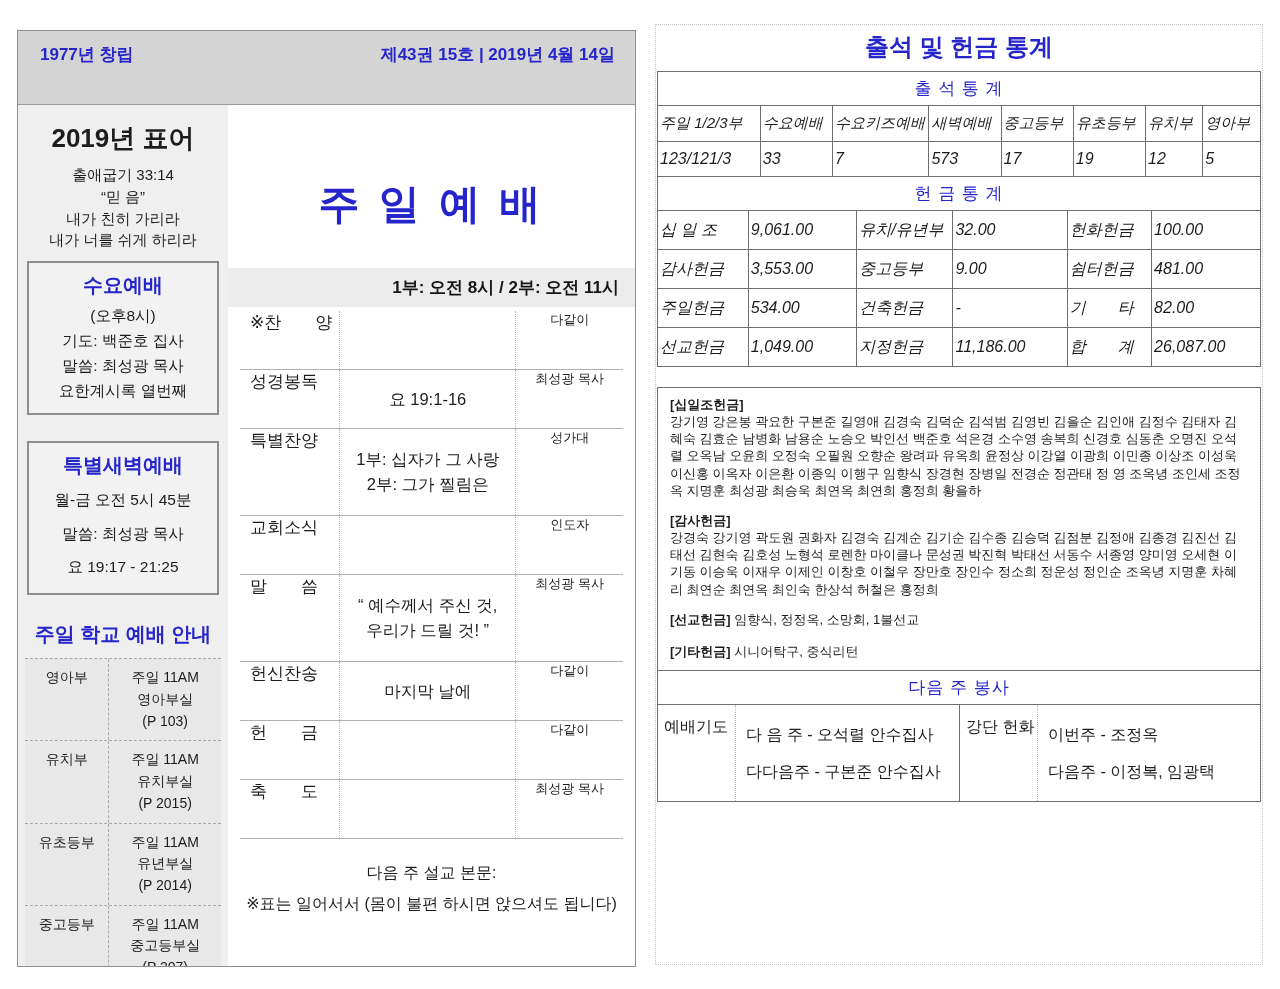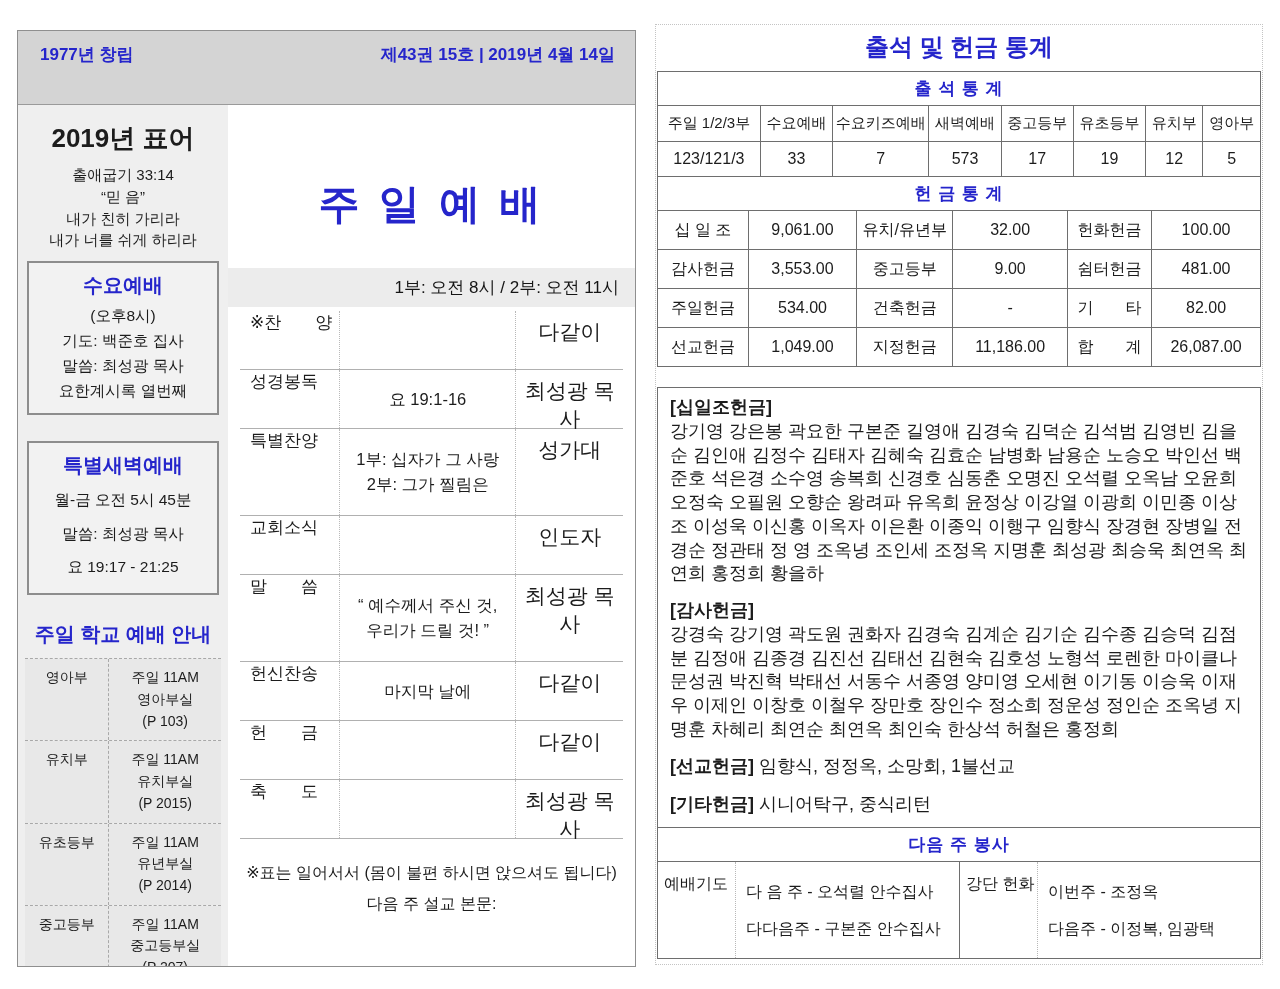--- a/index.html
+++ b/index.html
@@ -41,54 +41,54 @@
   }
   .school-dept{width:43%;border-right:1px dashed #a8a8a8;}
   .school-detail{width:57%;}
   
   .main-col{flex:1;background:#fff;display:flex;flex-direction:column;}
   .worship-title{
     font-size:41px;font-weight:bold;color:#2525cb;text-align:center;
     margin:72px 0 36px;letter-spacing:4px;
   }
   .services-band{
-    background:#ececec;text-align:right;font-weight:normal;font-size:17px;
+    background:#ececec;text-align:right;font-weight:bold;font-size:17px;
     padding:8px 16px;color:#151515;
   }
   .worship-table{margin:4px 12px 0;}
   .w-row{display:flex;border-bottom:1px solid #b0b0b0;height:58px;}
   .w-row.tall{height:86px;}
   .w-item{width:26%;font-size:17px;padding-left:10px;box-sizing:border-box;white-space:pre;}
   .w-content{
     width:46%;text-align:center;font-size:16.5px;white-space:pre-line;line-height:1.5;
     border-left:1px dotted #b8b8b8;border-right:1px dotted #b8b8b8;
     align-self:stretch;display:flex;align-items:center;justify-content:center;
   }
-  .w-person{width:28%;text-align:center;font-size:21px;margin-top:7px;}
+  .w-person{width:28%;text-align:center;font-size:13px;}
   .worship-note{text-align:center;font-size:16px;line-height:1.95;margin-top:18px;}
   
   .page-right{
     position:absolute;left:655px;top:24px;width:608px;height:941px;
     border:1px dotted #c4c4c4;background:#fff;box-sizing:border-box;
   }
   .stats-title{font-size:24px;font-weight:bold;color:#2525cb;text-align:center;padding:6px 0 9px;}
   .rp-block{border:1px solid #6e6e6e;margin:-1px 1px 0;box-sizing:border-box;}
   .sec-header{
-    text-align:center;font-size:17px;font-weight:bold;color:#2525cb;
+    text-align:center;font-size:17px;font-weight:normal;color:#2525cb;
     padding:5px 0;letter-spacing:1px;
   }
   table.grid{width:100%;border-collapse:collapse;table-layout:fixed;}
-  table.grid td{border:1px solid #6e6e6e;text-align:center;padding:8px 2px;font-size:15px;}
+  table.grid td{border:1px solid #6e6e6e;padding:8px 2px;font-size:15px;font-style:italic;}
   table.grid tr td:first-child{border-left:none;}
   table.grid tr td:last-child{border-right:none;}
   table.grid tr:last-child td{border-bottom:none;}
   table.attend td{font-size:15px;}
   table.attend tr.vals td{font-size:16px;}
   table.offer td{font-size:16px;padding:8.5px 2px;}
-  .names-box{padding:8px 12px 6px;font-size:18px;line-height:1.32;margin-top:20px;}
+  .names-box{padding:8px 12px 6px;font-size:13px;line-height:1.32;margin-top:20px;}
   .names-para{margin:0 0 13px;}
   .names-label{font-weight:bold;}
   .names-inline{margin:0 0 15px;}
   .serve-table{display:flex;flex-wrap:wrap;}
   .serve-cell{display:flex;width:50%;box-sizing:border-box;border-top:1px solid #6e6e6e;}
   .serve-cell.rightcol{border-left:1px solid #6e6e6e;}
   .serve-label{
     width:78px;flex:none;font-size:16px;padding:12px 2px 0 6px;
     border-right:1px dotted #b8b8b8;box-sizing:border-box;white-space:pre;
   }
@@ -194,22 +194,22 @@
           <div class="w-content"></div>
           <div class="w-person">다같이</div>
         </div>
         <div class="w-row">
           <div class="w-item">축　　도</div>
           <div class="w-content"></div>
           <div class="w-person">최성광 목사</div>
         </div>
       </div>
       <div class="worship-note">
+        <div>다음 주 설교 본문:</div>
         <div>※표는 일어서서 (몸이 불편 하시면 앉으셔도 됩니다)</div>
-        <div>다음 주 설교 본문:</div>
       </div>
     </div>
   </div>
 </div>
 
 <div class="page-right">
   <div class="stats-title">출석 및 헌금 통계</div>
 
   <div class="rp-block">
     <div class="sec-header">출 석 통 계</div>

